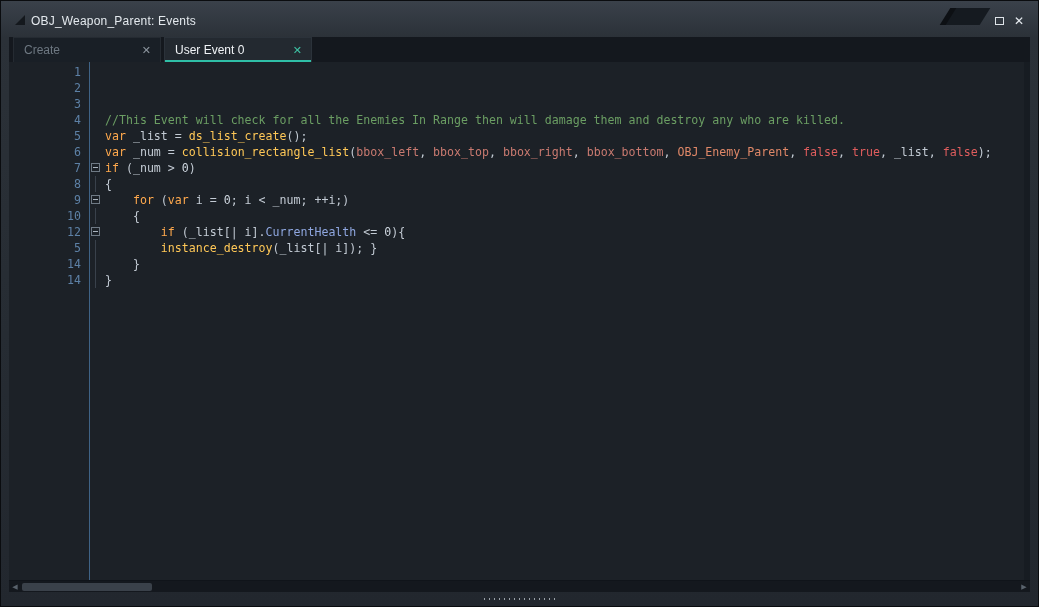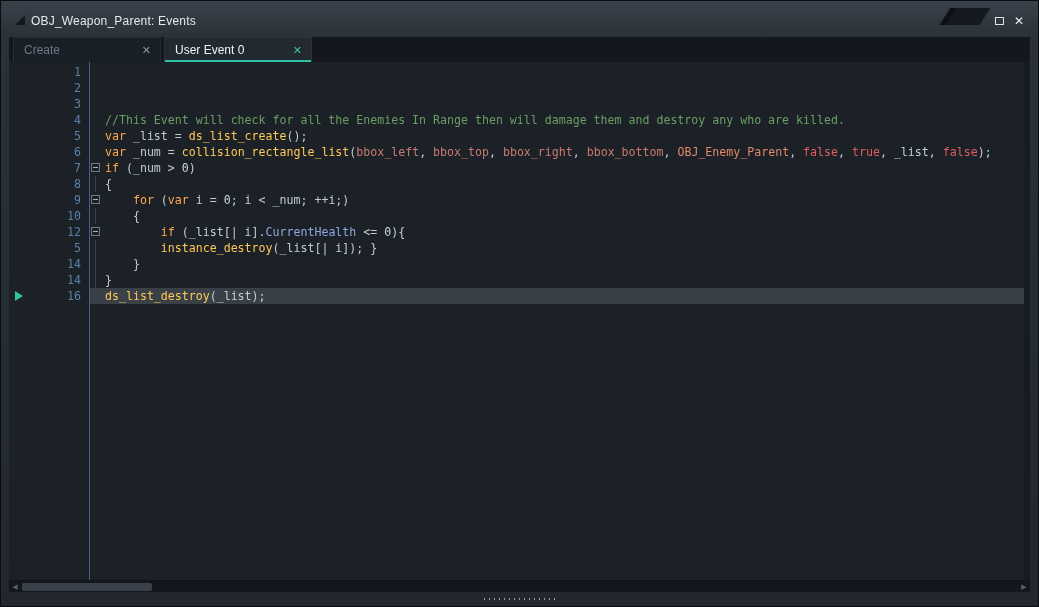--- a/index.html
+++ b/index.html
@@ -210,25 +210,20 @@
             </span>
             <span class="code"><span class="df">    }</span></span>
           </div>
           <div class="row">
             <span class="ln">14</span>
             <span class="gutter">
               <span class="fline"></span>
             </span>
             <span class="code"><span class="df">}</span></span>
           </div>
-          <div class="row current">
-            <span class="ln">16</span>
-            <span class="gutter"></span>
-            <span class="code"><span class="fn">ds_list_destroy</span><span class="df">(_list);</span></span>
-          </div>
         </div>
       <div class="vscroll"></div>
     </div>
 
     <div class="hscroll">
       <div class="hs-arrow hs-left">◀</div>
       <div class="hs-thumb"></div>
       <div class="hs-arrow hs-right">▶</div>
     </div>
 

